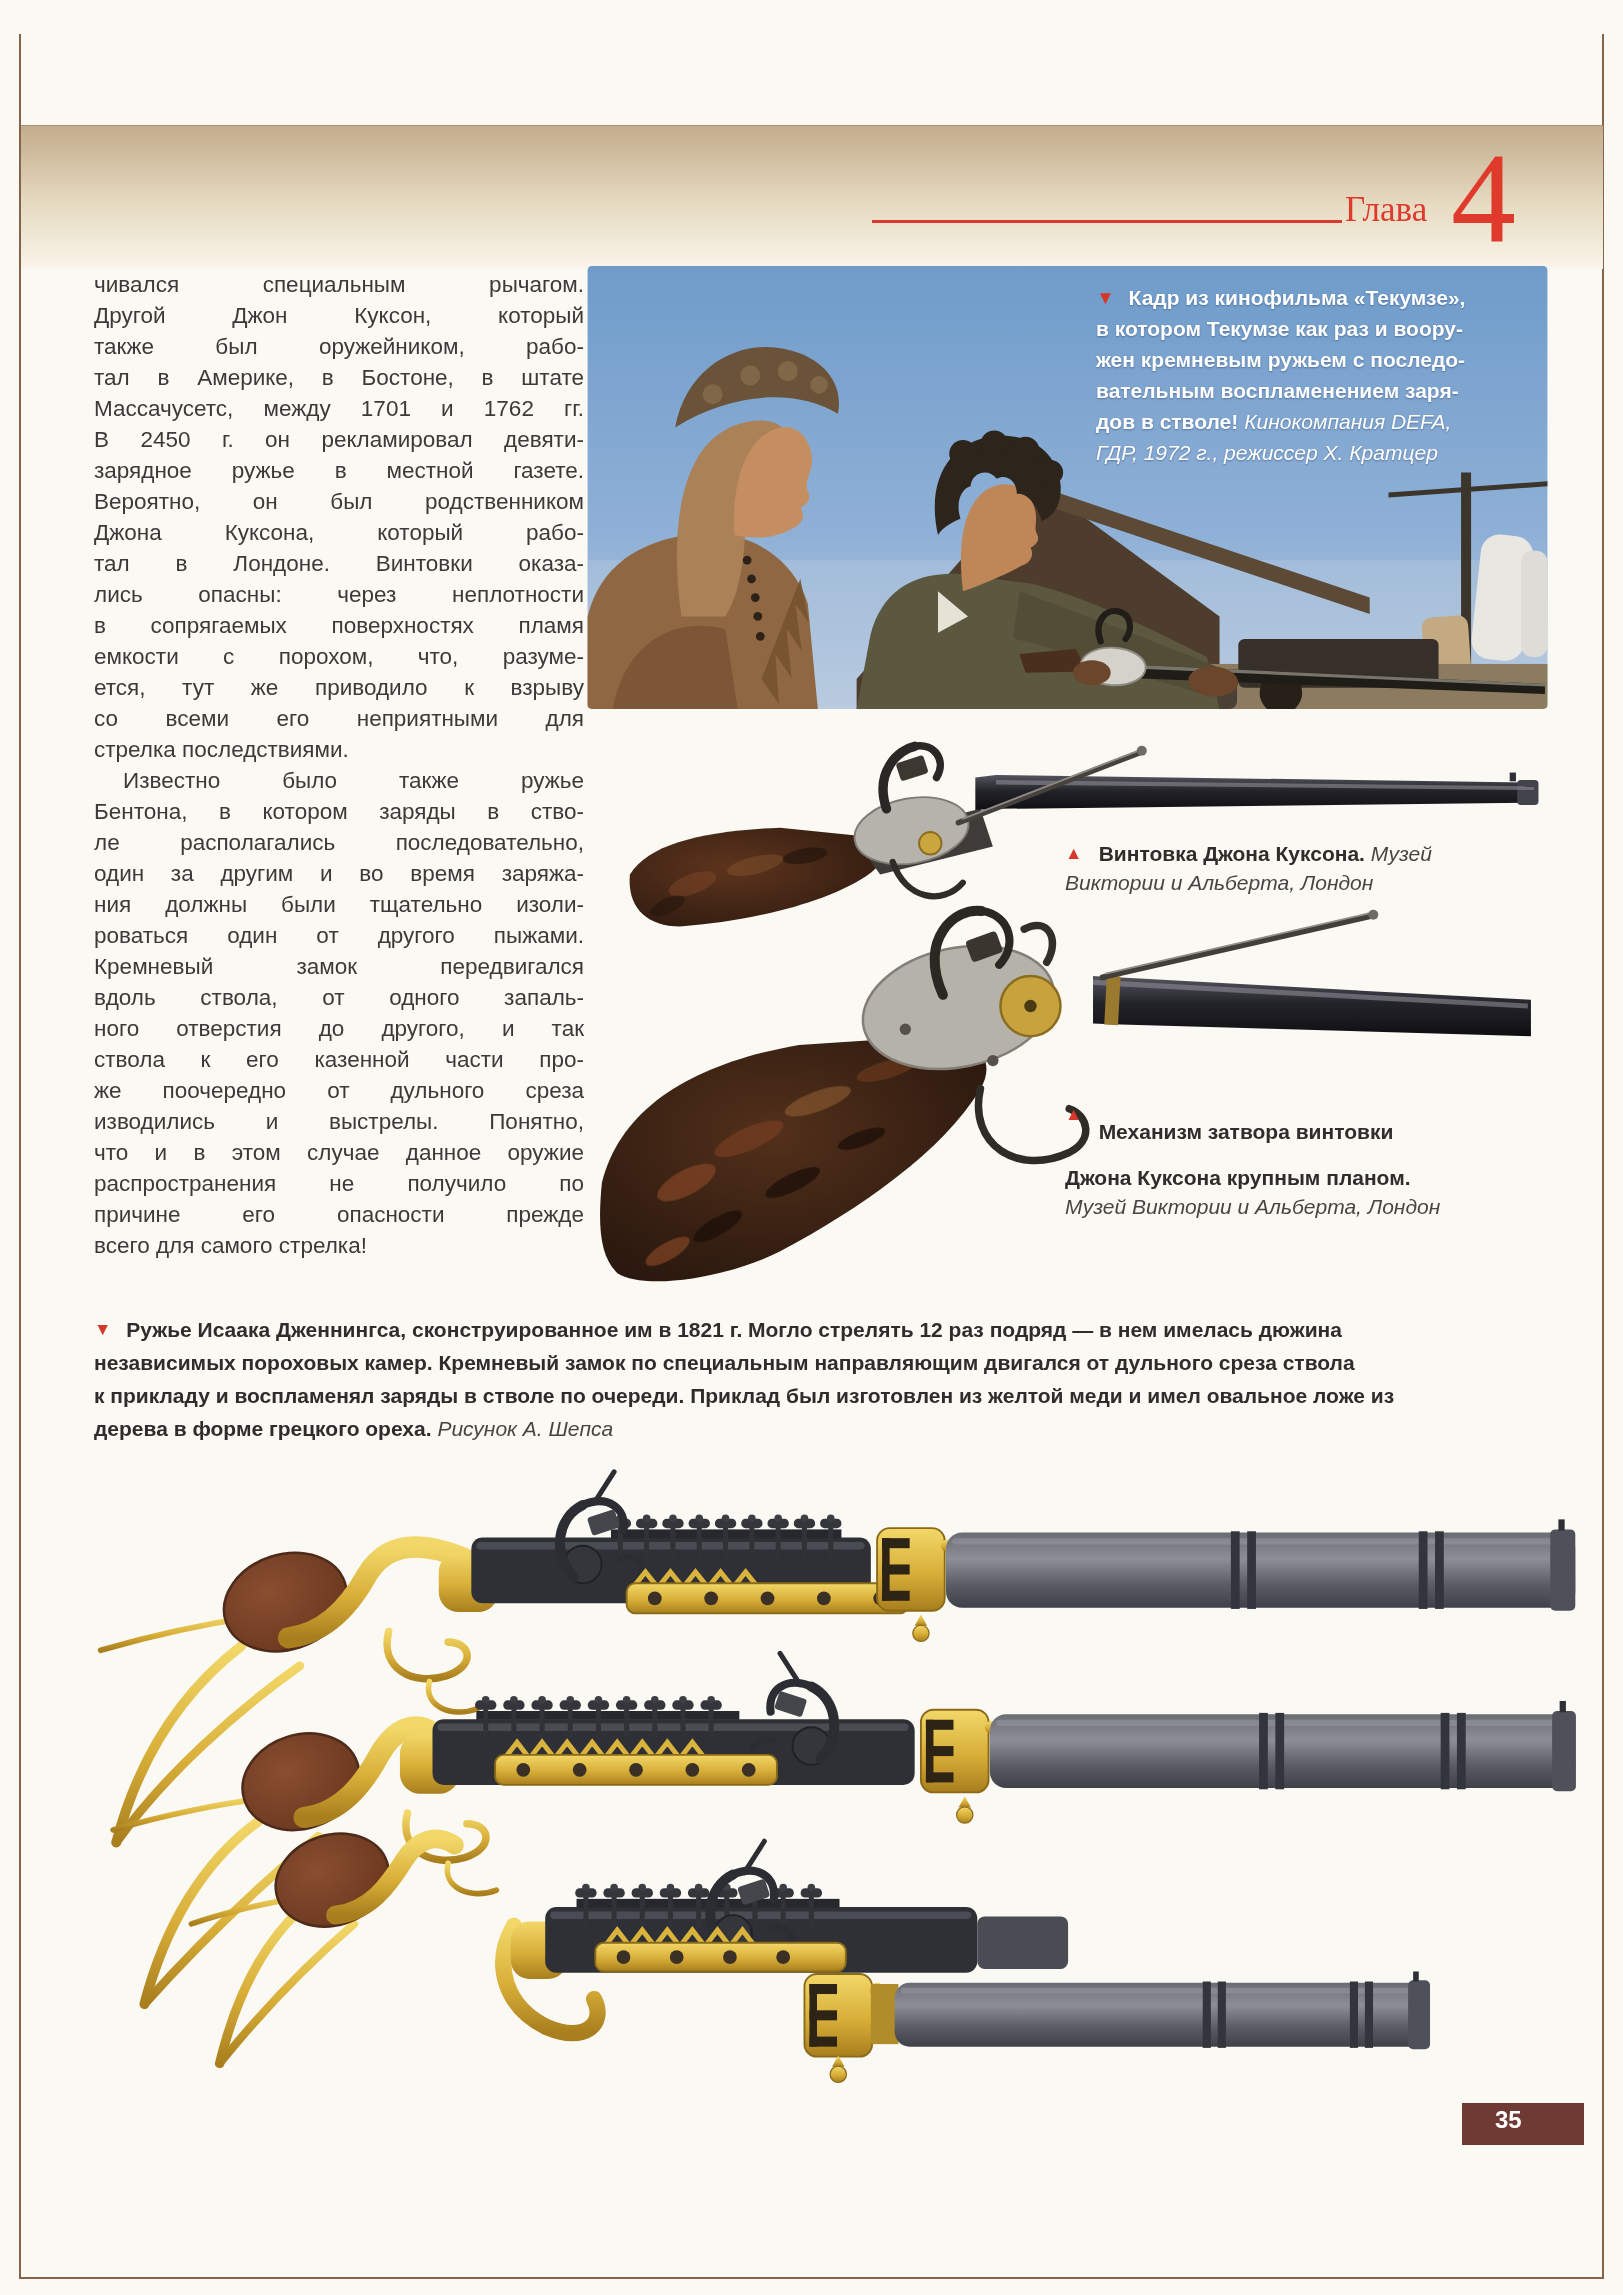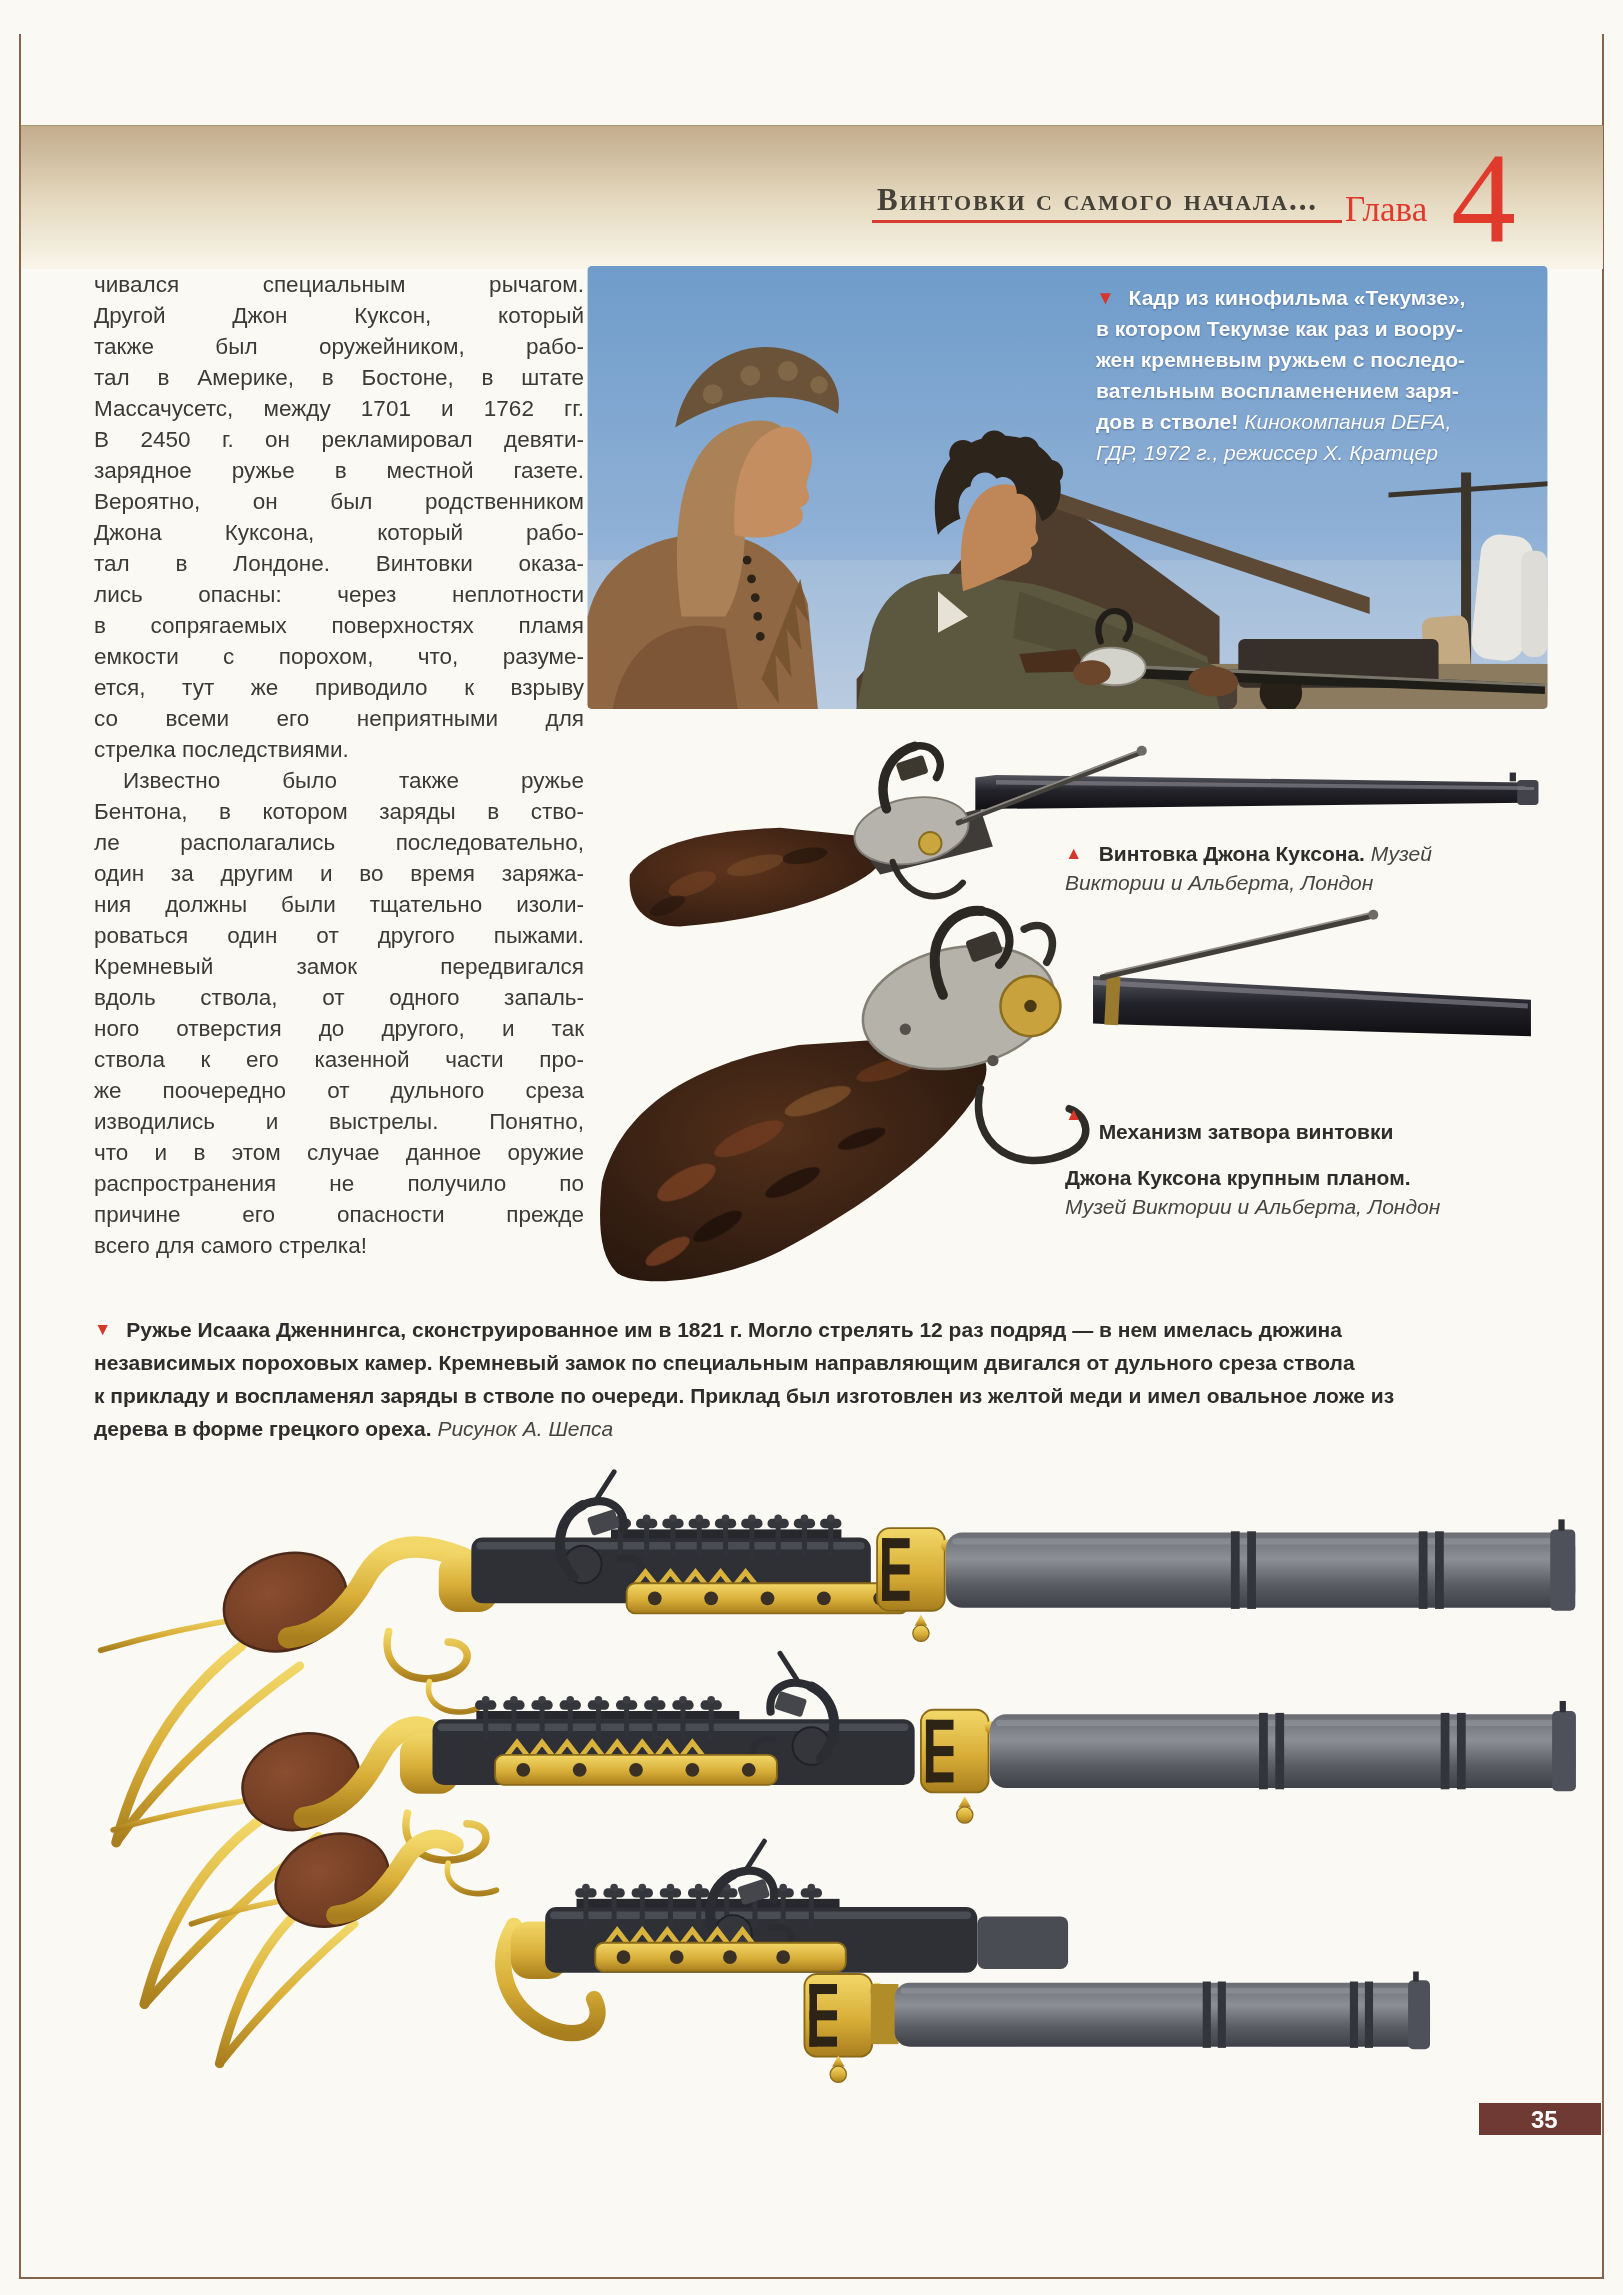--- a/index.html
+++ b/index.html
@@ -36,35 +36,34 @@
   .cap{position:absolute;width:457px;font-size:21px;line-height:29px;color:#2e2d2b;}
   .caprow{display:flex;}
   .capmark{color:#d6372b;font-size:17.5px;margin-right:16.3px;flex:0 0 auto;}
   .capb{font-weight:bold;margin-top:17px;}
   .capi{font-style:italic;color:#474543;}
   #jcap{position:absolute;left:94px;top:1313px;width:1441px;font-size:21px;line-height:33px;
         font-weight:bold;color:#2e2d2b;}
   #jcap .capmark{margin-right:15px;}
   #jcap .capi{font-weight:normal;}
   
-  #badge{position:absolute;left:1462px;top:2103px;width:122px;height:32px;background:#6e3a33;
-         color:#fff;font-size:24px;font-weight:bold;line-height:34px;padding-left:52px;box-sizing:border-box;margin-left:17px;}
+  #badge{position:absolute;left:1462px;top:2103px;width:122px;height:42px;background:#6e3a33;
+         color:#fff;font-size:24px;font-weight:bold;line-height:34px;padding-left:33px;box-sizing:border-box;}
   svg{display:block;}
 </style>
 </head>
 <body>
 
 <div id="page">
 
   <div class="vrule" style="left:19px"></div>
   <div class="vrule" style="left:1602px"></div>
   <div class="hrule"></div>
 
   <div id="band"></div>
-  <div id="title">Винтовки с самого начала...</div>
   <div id="redline"></div>
   <div id="chapterword">Глава</div>
   <div id="chapterdigit">4</div>
 
   <div id="bodycol">
     <div id="para1" class="jcol">
         <div class="jline">чивался специальным рычагом.</div>
         <div class="jline">Другой Джон Куксон, который</div>
         <div class="jline">также был оружейником, рабо-</div>
         <div class="jline">тал в Америке, в Бостоне, в штате</div>

